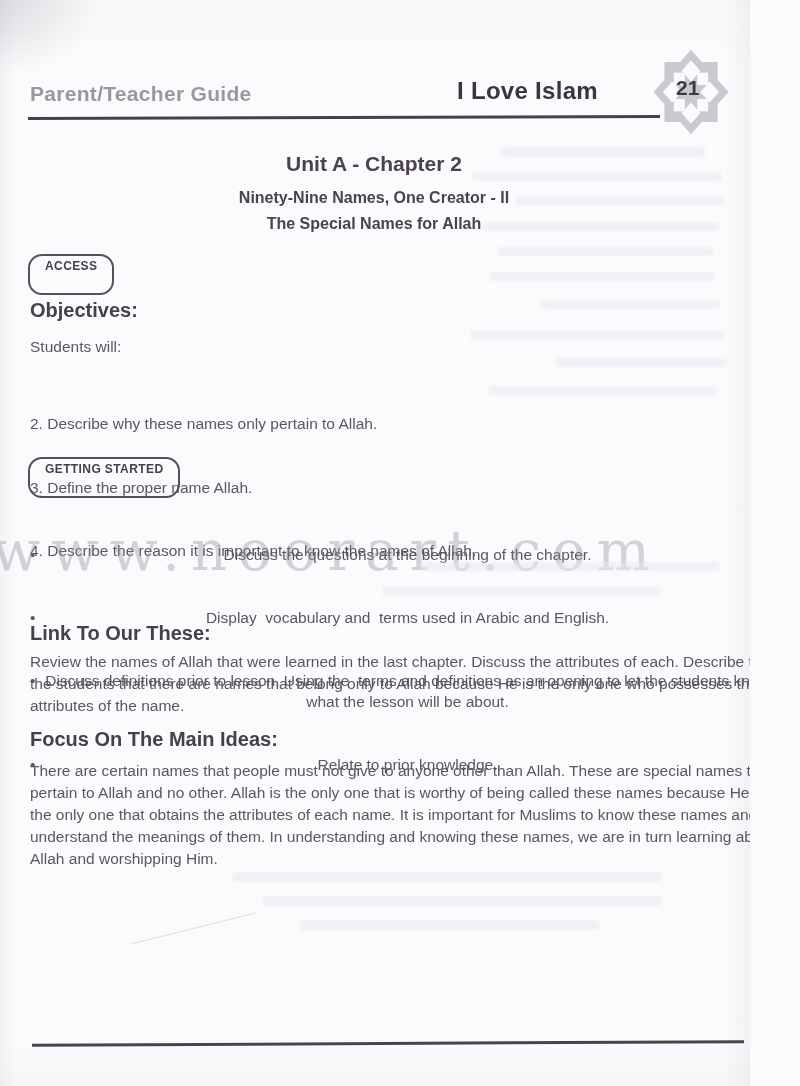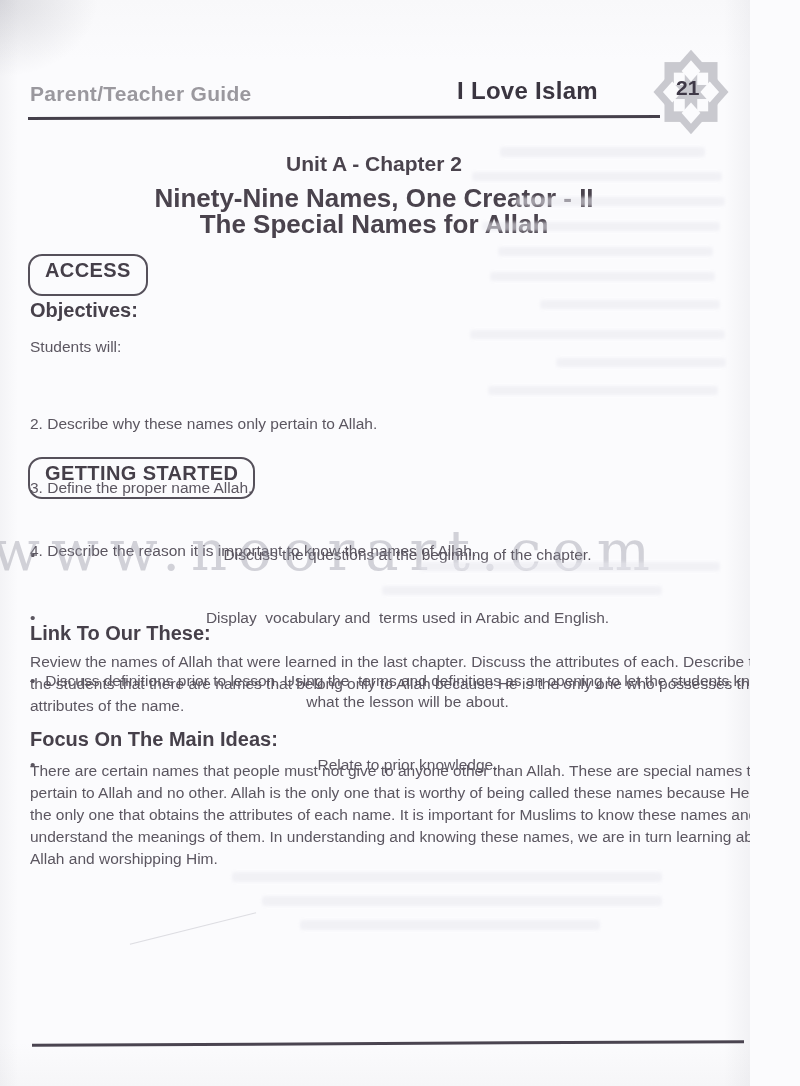--- a/index.html
+++ b/index.html
@@ -19,25 +19,25 @@
   }
   .abs{position:absolute;}
   
   .hdr-left{left:30px;top:82px;font-size:21px;font-weight:bold;color:#9a989e;letter-spacing:.3px;}
   .hdr-right{top:77px;right:152px;font-size:24px;font-weight:bold;color:#3a3540;letter-spacing:.3px;}
   .hdr-rule{left:28px;top:116px;width:632px;height:3px;background:#45404b;transform:rotate(-.2deg);}
   .star-wrap{left:652px;top:48px;width:78px;height:88px;}
   .page-num{left:676px;top:76px;font-size:21px;font-weight:bold;color:#3f3947;}
   
   .t-chapter{left:0;top:140px;width:748px;text-align:center;font-size:21px;font-weight:bold;color:#4a434d;margin-top:12px;}
-  .t-book{left:0;top:185px;width:748px;text-align:center;font-size:26px;font-weight:bold;color:#4a434d;line-height:26px;}
+  .t-book{left:0;top:185px;width:748px;text-align:center;font-size:16px;font-weight:bold;color:#4a434d;line-height:26px;}
   
   .pill{
     display:inline-block;border:2px solid #55505a;border-radius:14px;
-    padding:3px 15px 12px 15px;font-size:20px;font-weight:bold;color:#453f49;
+    padding:3px 15px 20px 15px;font-size:12px;font-weight:bold;color:#453f49;
     letter-spacing:.4px;background:transparent;
   }
   .pill-access{left:28px;top:254px;}
   .pill-getting{left:28px;top:457px;}
   
   .h-bold{font-size:20px;font-weight:bold;color:#46404a;}
   .body-txt{font-size:15.5px;color:#5b5660;line-height:21px;white-space:pre-wrap;}
   .objectives-hd{left:30px;top:299px;}
   .students-will{left:30px;top:336px;}
   .obj-list{left:30px;top:371px;width:740px;}

